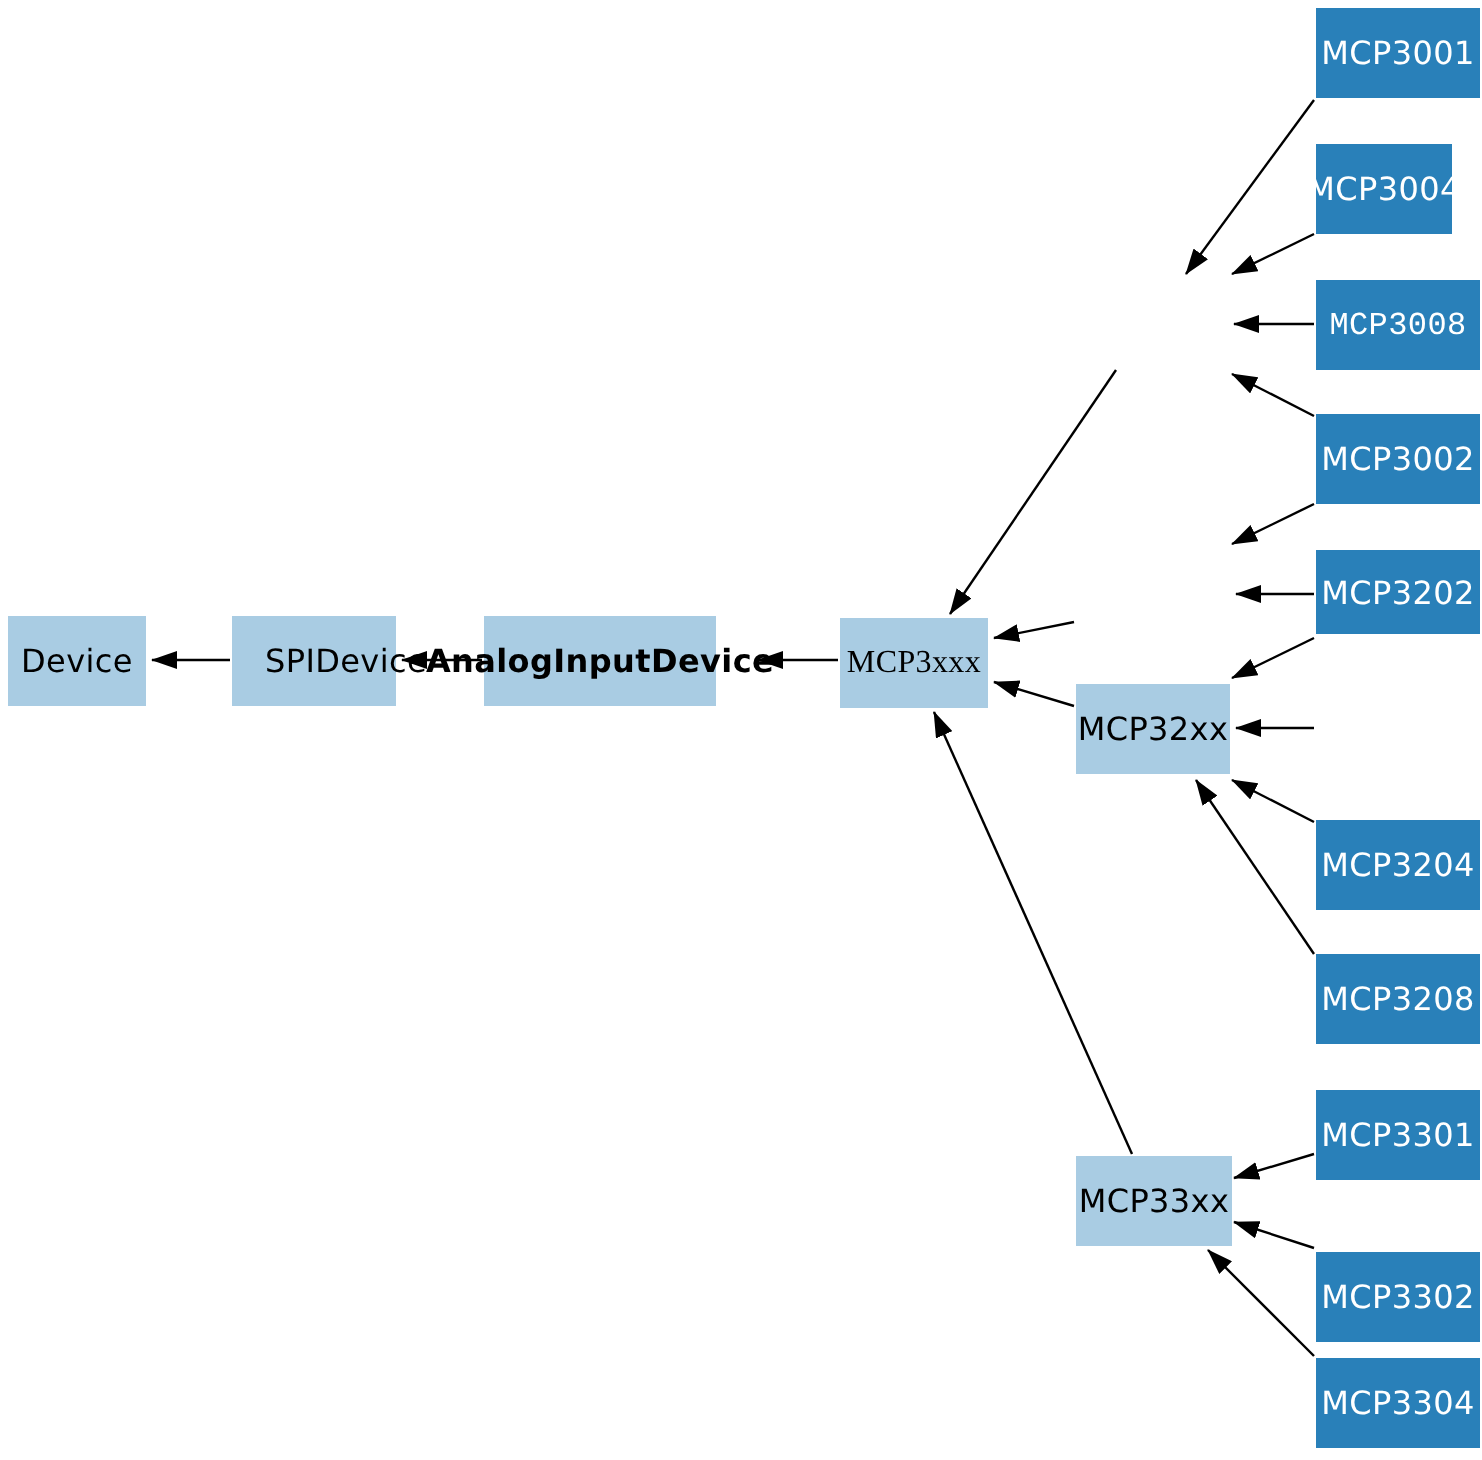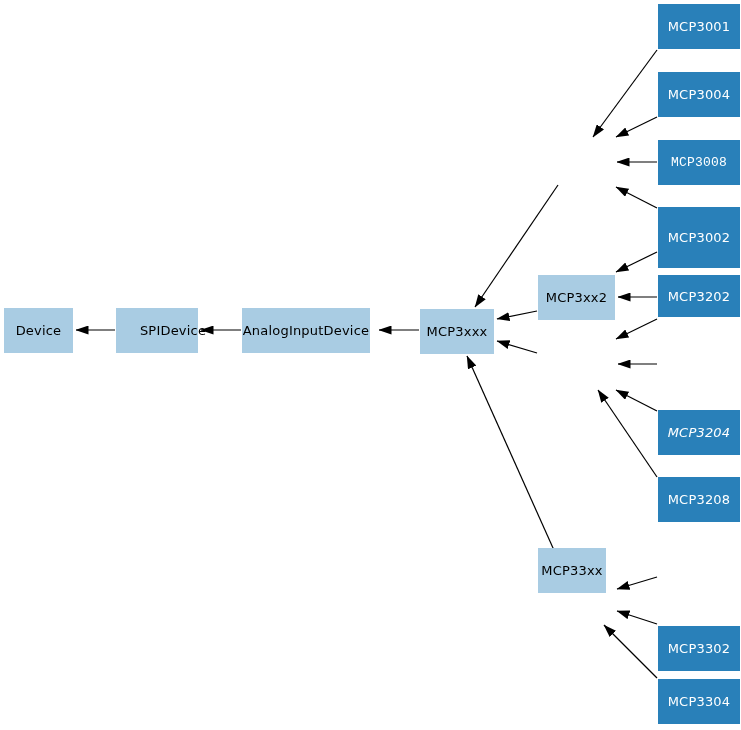--- a/index.html
+++ b/index.html
@@ -21,21 +21,21 @@
     top: 0;
     width: 100%;
     height: 100%;
     pointer-events: none;
   }
   .node {
     position: absolute;
     display: flex;
     align-items: center;
     justify-content: center;
-    font-size: 13px;
+    font-size: 16px;
     letter-spacing: 0.2px;
     white-space: nowrap;
     box-sizing: border-box;
     cursor: pointer;
   }
   .node.internal {
     background: var(--internal-fill, #a9cce3);
     color: var(--internal-text, #000000);
   }
   .node.leaf {
@@ -77,26 +77,27 @@
         <line x1="657" y1="411" x2="616" y2="390" class="edge-line" marker-end="url(#arrowhead)"></line>
         <line x1="657" y1="477" x2="598" y2="390" class="edge-line" marker-end="url(#arrowhead)"></line>
         <line x1="657" y1="577" x2="617" y2="589" class="edge-line" marker-end="url(#arrowhead)"></line>
         <line x1="657" y1="624" x2="617" y2="611" class="edge-line" marker-end="url(#arrowhead)"></line>
         <line x1="657" y1="678" x2="604" y2="625" class="edge-line" marker-end="url(#arrowhead)"></line>
       </g>
   </svg>
 
 <div class="node internal" style="left: 4px; top: 308px; width: 69px; height: 45px;">Device</div>
     <div class="node internal" style="left: 116px; top: 308px; width: 82px; height: 45px; padding-left: 32px;">SPIDevice</div>
-    <div class="node internal" style="left: 242px; top: 308px; width: 128px; height: 45px;">AnalogInputDevice</div>
-    <div class="node internal" style="left: 420px; top: 309px; width: 74px; height: 45px;">MCP3xxx</div>
-    <div class="node internal" style="left: 538px; top: 275px; width: 77px; height: 45px;">MCP3xx2</div>
-    <div class="node internal" style="left: 538px; top: 548px; width: 68px; height: 45px;">MCP33xx</div>
+    <div class="node internal" style="left: 242px; top: 308px; width: 116px; height: 45px; font-weight: bold;">AnalogInputDevice</div>
+    <div class="node internal" style="left: 420px; top: 309px; width: 74px; height: 45px; font-family: Liberation Serif, serif;">MCP3xxx</div>
+    <div class="node internal" style="left: 538px; top: 342px; width: 77px; height: 45px;">MCP32xx</div>
+    <div class="node internal" style="left: 538px; top: 578px; width: 78px; height: 45px;">MCP33xx</div>
     <div class="node leaf" style="left: 658px; top: 4px; width: 82px; height: 45px;">MCP3001</div>
-    <div class="node leaf" style="left: 658px; top: 72px; width: 82px; height: 45px;">MCP3004</div>
+    <div class="node leaf" style="left: 658px; top: 72px; width: 68px; height: 45px;">MCP3004</div>
     <div class="node leaf" style="left: 658px; top: 140px; width: 82px; height: 45px; font-family: Liberation Mono, monospace;">MCP3008</div>
-    <div class="node leaf" style="left: 658px; top: 207px; width: 82px; height: 61px;">MCP3002</div>
+    <div class="node leaf" style="left: 658px; top: 207px; width: 82px; height: 45px;">MCP3002</div>
     <div class="node leaf" style="left: 658px; top: 275px; width: 82px; height: 42px;">MCP3202</div>
-    <div class="node leaf" style="left: 658px; top: 410px; width: 82px; height: 45px; font-style: italic;">MCP3204</div>
+    <div class="node leaf" style="left: 658px; top: 410px; width: 82px; height: 45px;">MCP3204</div>
     <div class="node leaf" style="left: 658px; top: 477px; width: 82px; height: 45px;">MCP3208</div>
+    <div class="node leaf" style="left: 658px; top: 545px; width: 82px; height: 45px;">MCP3301</div>
     <div class="node leaf" style="left: 658px; top: 611px; width: 82px; height: 45px; margin-top: 15px;">MCP3302</div>
     <div class="node leaf" style="left: 658px; top: 679px; width: 82px; height: 45px;">MCP3304</div>
   </div>
 
 </body></html>

